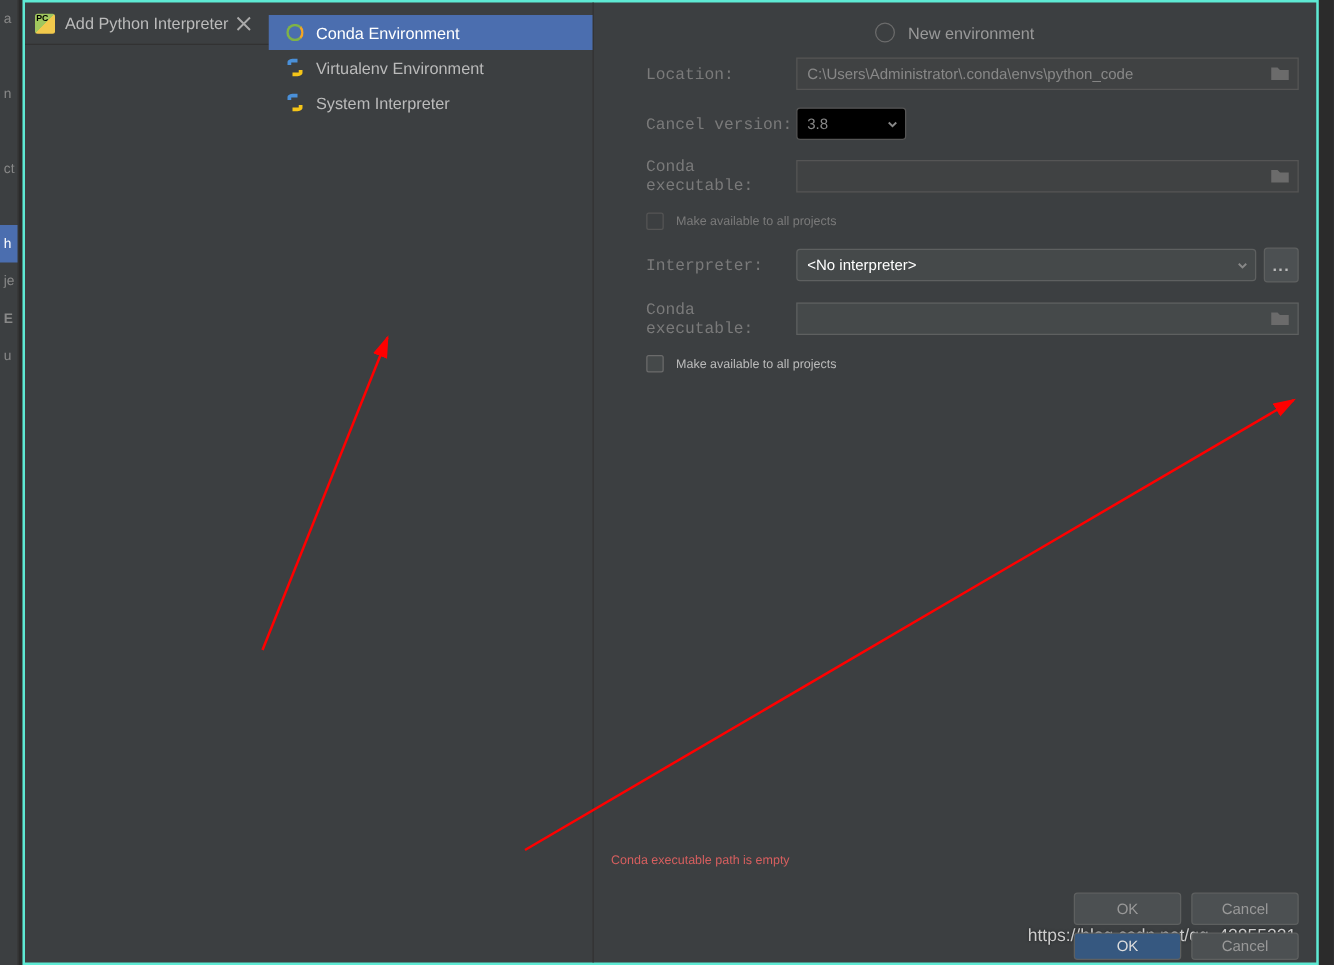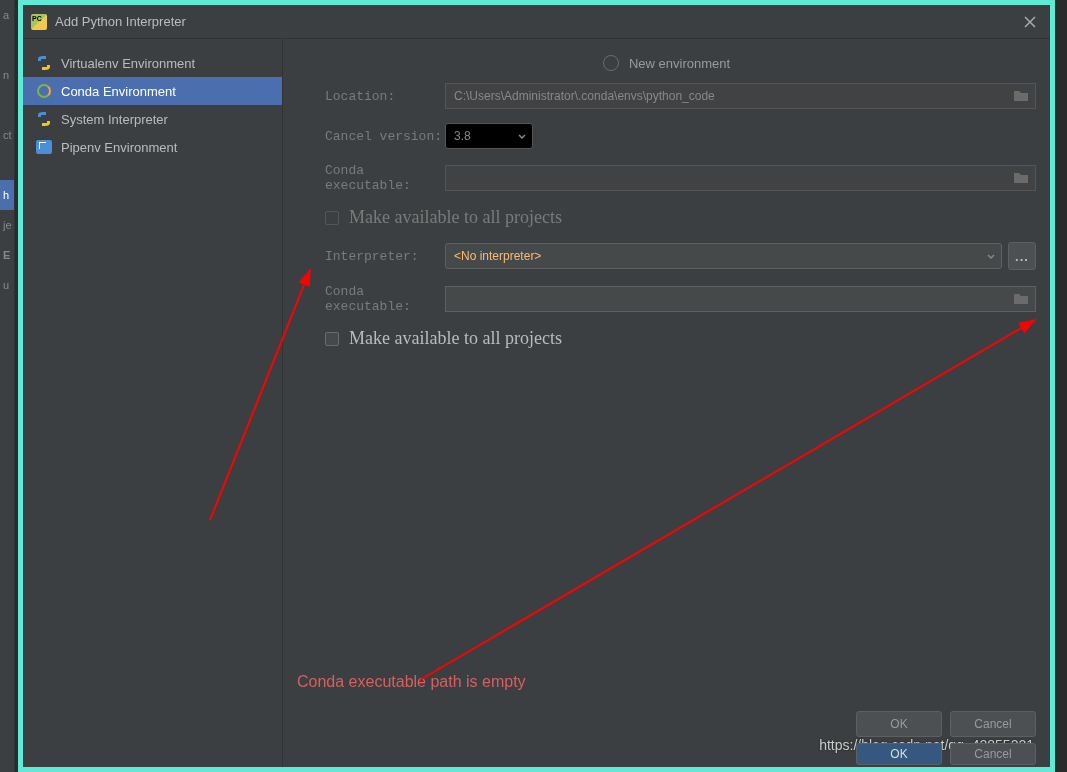--- a/index.html
+++ b/index.html
@@ -20,23 +20,23 @@
       background: #3c3f41;
       border-right: 1px solid #323232;
     }
     .strip-row { height: 30px; line-height:30px; font-size:11px; padding-left:3px; color:#888; overflow:hidden;}
     .strip-row.sel { background:#4b6eaf; color:#fff;}
     .dialog {
       position: absolute;
       left: 18px; top: 0;
       width: 1037px; height: 772px;
       background: #3c3f41;
-      border: 5px solid #5eead4;
+      border: 2px solid #5eead4;
       display: flex;
-      flex-direction: column;
+      flex-direction: row;
     }
     .titlebar {
       height: 34px;
       display: flex;
       align-items: center;
       padding: 0 8px;
       border-bottom: 1px solid #323232;
       color: #bbbbbb;
     }
     .title-icon {
@@ -103,42 +103,42 @@
     .text-input[disabled]{background:#404243; color:#888; border-color:#555;}
     .folder-btn { 
       width:22px; height:22px; cursor:pointer; 
       position:absolute; right:4px; top:2px;
       display:flex;align-items:center;justify-content:center;
     }
     .folder-btn svg{width:16px; height:14px;}
     .folder-btn.dim svg path{fill:#6b6b6b;}
     .dropdown {
       height:26px; background:#45494a; border:1px solid #5e6060; border-radius:3px;
-      display:flex; align-items:center; padding:0 24px 0 8px; color:#fdba74; font-size:12px;
+      display:flex; align-items:center; padding:0 24px 0 8px; color:#ffffff; font-size:12px;
       position:relative; cursor:pointer; min-width:88px;
     }
     .dropdown.small{width:88px;flex:none;}
     .dropdown.full{flex:1;}
     .dropdown .chev { position:absolute; right:6px; top:9px; width:8px;height:8px;}
     .dropdown[disabled]{background:#000000; color:#888; border-color:#555;}
     .ellipsis-btn{
       width:28px; height:28px; background:#4c5052; border:1px solid #5e6060; border-radius:3px;
       display:flex; align-items:center; justify-content:center; cursor:pointer; color:#bbb;
       font-weight:bold; letter-spacing:1px;
     }
     .checkbox-row { display:flex; align-items:center; margin:0 0 14px 28px;}
     .checkbox {
       width:14px; height:14px; border:1px solid #6b6b6b; border-radius:2px;
       margin-right:10px; cursor:pointer; background:#45494a;
     }
     .checkbox[disabled]{background:#3c3f41; border-color:#555;}
-    .checkbox-label { color:#7a7a7a; font-size:18px;font-family:Liberation Serif, serif;}
+    .checkbox-label { color:#7a7a7a; font-size:10px;}
     .sel .checkbox-label, .checkbox-row.enabled .checkbox-label { color:#bbb;}
     .error-msg {
-      position:absolute; left:14px; bottom:76px; color:#d75f5f; font-size:16px;
+      position:absolute; left:14px; bottom:76px; color:#d75f5f; font-size:10px;
     }
     .footer {
       position:absolute; bottom:30px; right:14px; display:flex; gap:8px;
     }
     .btn {
       min-width:86px; height:26px; border:1px solid #5e6060; border-radius:3px;
       background:#4c5052; color:#999; display:flex; align-items:center; justify-content:center;
       cursor:pointer; font-size:12px;
     }
     .btn.primary { color:#999;}
@@ -178,49 +178,43 @@
     <div class="title-icon"></div>
     <div class="title-text">Add Python Interpreter</div>
     <div class="close-btn">
       <svg viewBox="0 0 12 12">
           <path d="M1 1 L11 11 M11 1 L1 11" stroke="#aaa" stroke-width="1.5"></path>
         </svg>
     </div>
   </div>
   <div class="dialog-body">
     <div class="sidebar">
+      <div class="side-item selected">
+        <span class="side-icon">
+            <span class="conda-icon"></span>
+          </span>
+        <span>Conda Environment</span>
+      </div>
       <div class="side-item">
         <span class="side-icon python-icon">
           <svg viewBox="0 0 16 16">
               <path fill="#4a90d9" d="M7 1h3v3H5v2H2V4c0-2 2-3 5-3z"></path>
               <path fill="#f5c518" d="M9 15H6v-3h5v-2h3v2c0 2-2 3-5 3z"></path>
             </svg>
         </span>
         <span>Virtualenv Environment</span>
       </div>
-      <div class="side-item selected">
-        <span class="side-icon">
-            <span class="conda-icon"></span>
-          </span>
-        <span>Conda Environment</span>
-      </div>
       <div class="side-item">
         <span class="side-icon python-icon">
           <svg viewBox="0 0 16 16">
               <path fill="#4a90d9" d="M7 1h3v3H5v2H2V4c0-2 2-3 5-3z"></path>
               <path fill="#f5c518" d="M9 15H6v-3h5v-2h3v2c0 2-2 3-5 3z"></path>
             </svg>
         </span>
         <span>System Interpreter</span>
-      </div>
-      <div class="side-item">
-        <span class="side-icon">
-            <span class="pipenv-icon"></span>
-          </span>
-        <span>Pipenv Environment</span>
       </div>
     </div>
 
     <div class="main-pane">
 
       <div class="radio-row">
         <span class="radio"></span>
         <span class="radio-label">New environment</span>
       </div>
       <div class="form-row">

